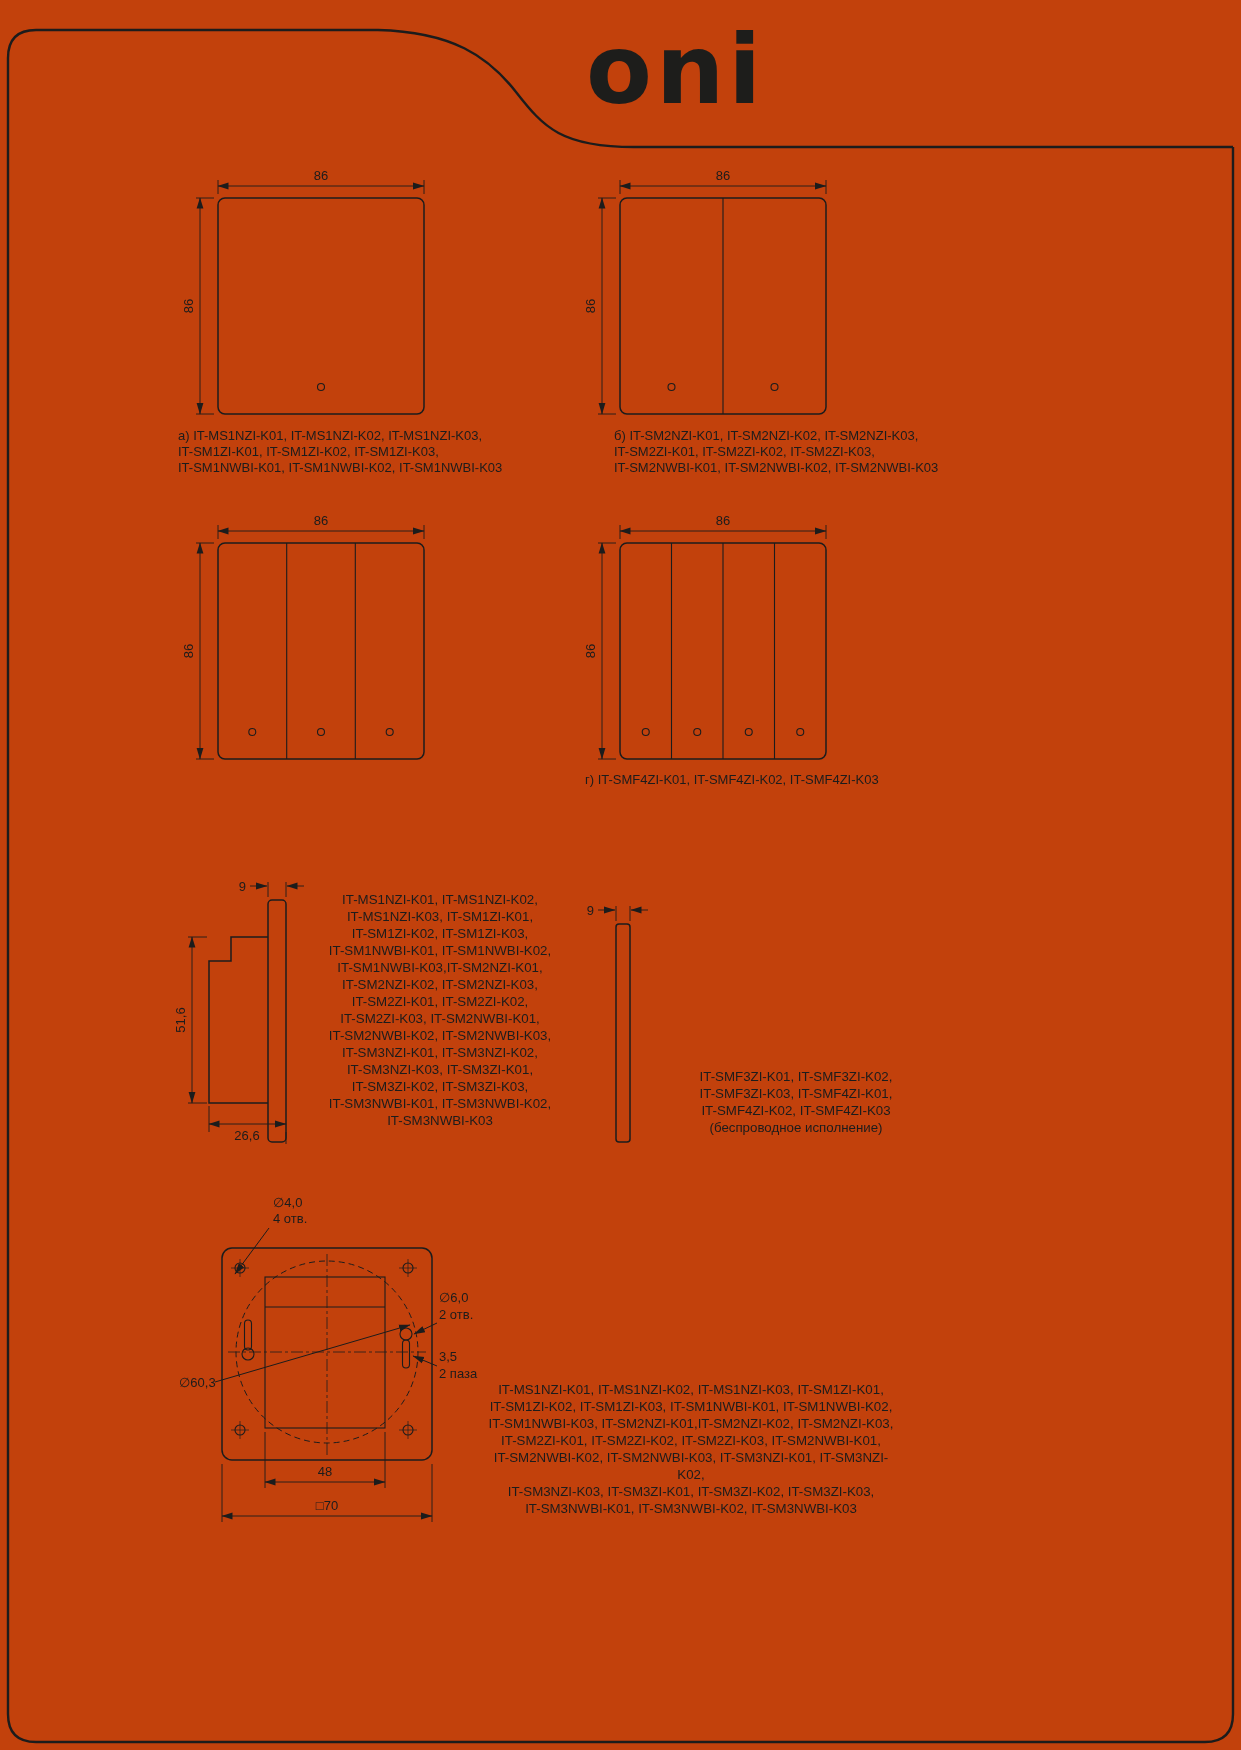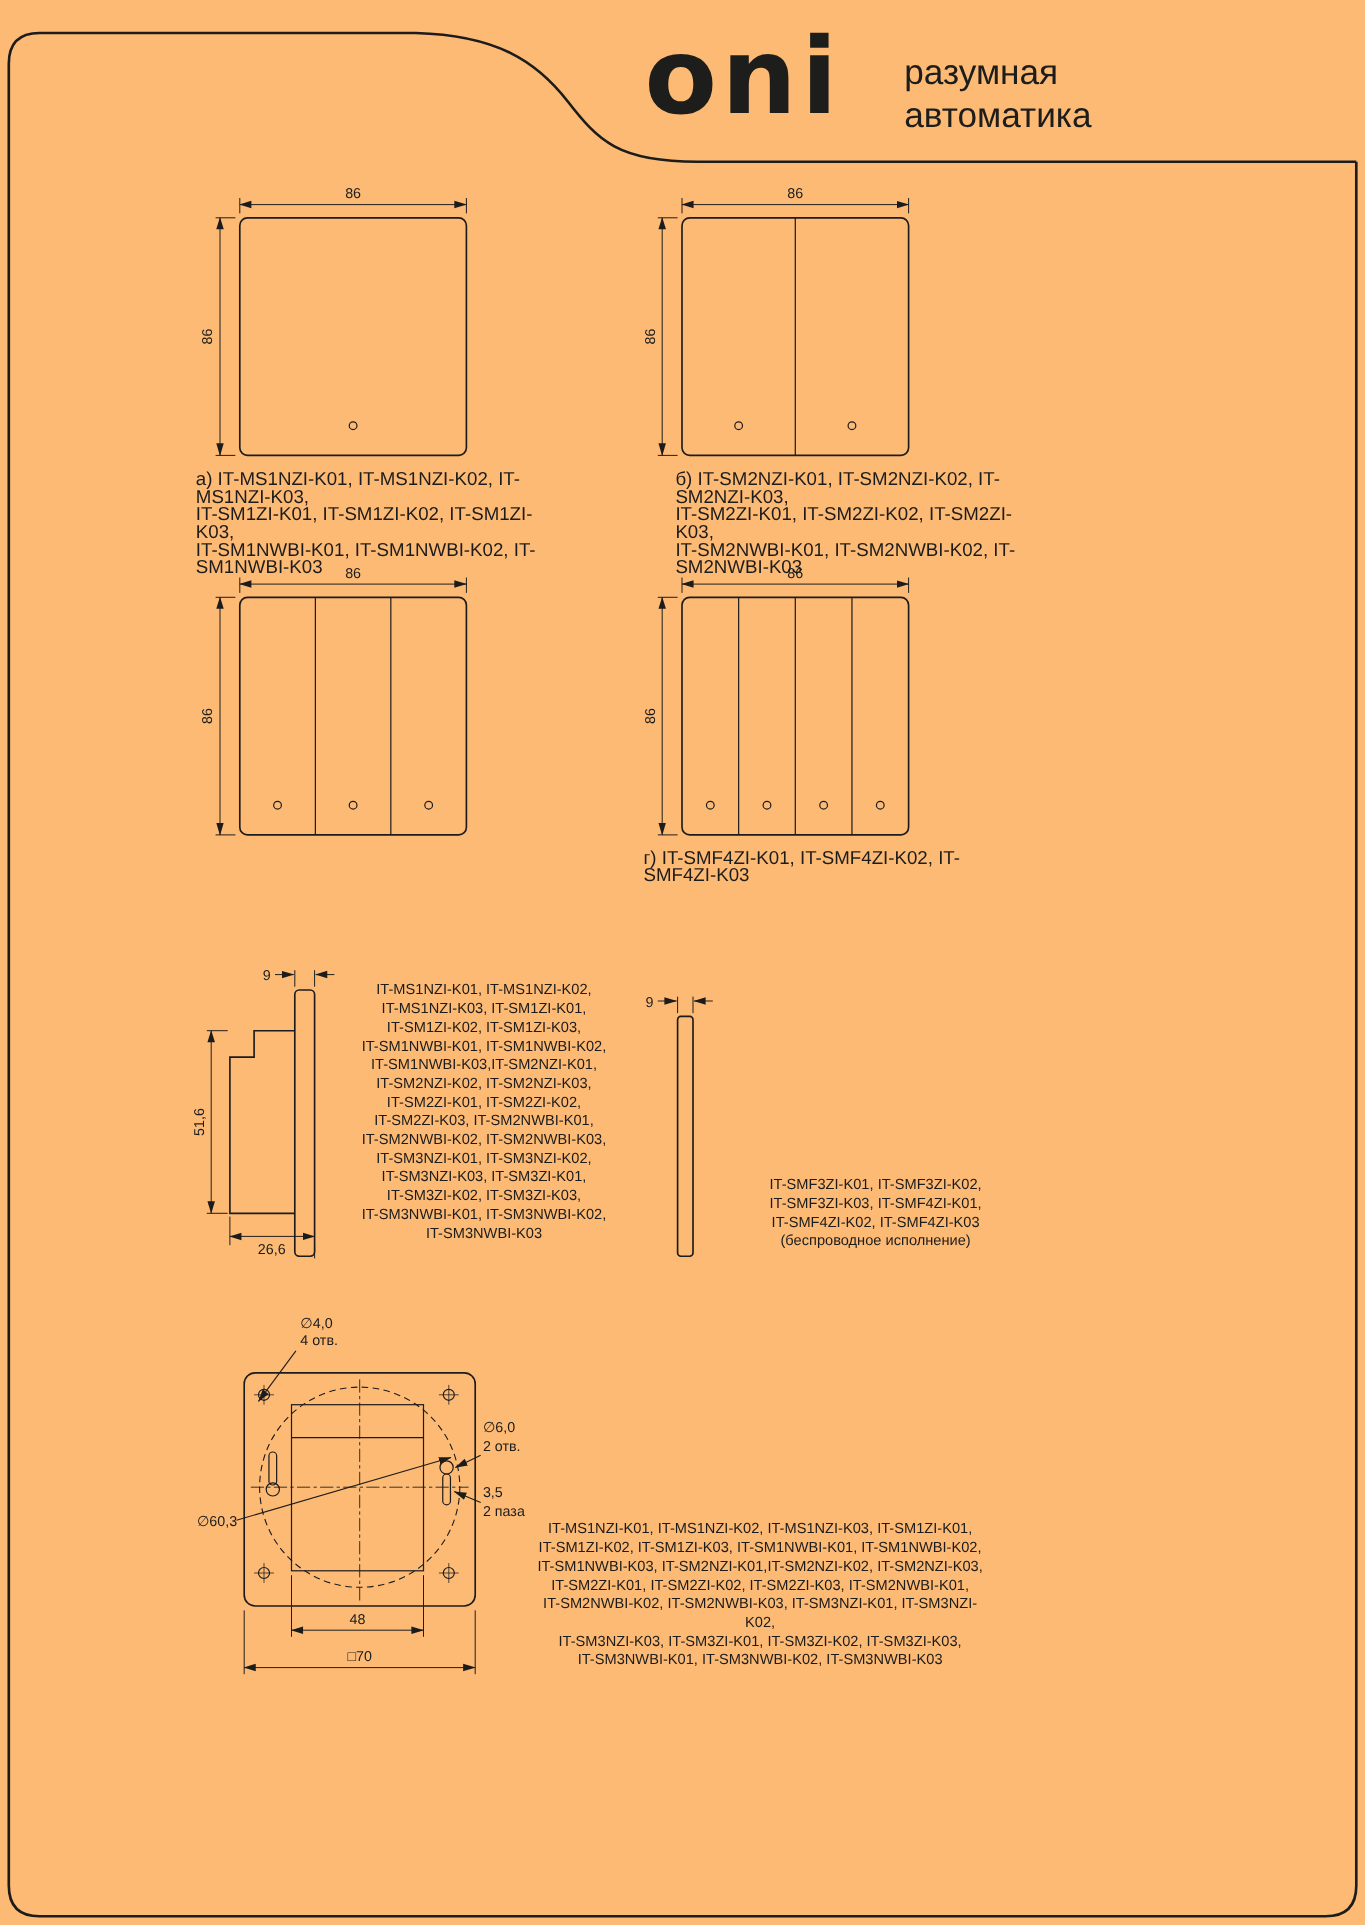--- a/index.html
+++ b/index.html
@@ -1,51 +1,49 @@
 <!DOCTYPE html>
 <html><head>
 <meta charset="utf-8">
 <style>
   html,body{margin:0;padding:0;background:#ffffff;}
   body{width:1241px;height:1750px;position:relative;font-family:"Liberation Sans",sans-serif;color:#1c1c1c;}
-  .page{position:absolute;inset:0;width:1241px;height:1750px;background:#fdba74;overflow:hidden;}
+  .page{position:absolute;inset:0;width:1241px;height:1750px;background:#c2410c;overflow:hidden;}
   svg{position:absolute;overflow:visible;}
   svg text{font-family:"Liberation Sans",sans-serif;font-size:13px;fill:#1c1c1c;}
   svg .outline{fill:none;stroke:#1c1c1c;stroke-width:1.5;}
   svg .thin{stroke-width:1.1;}
   svg .dim line{stroke:#1c1c1c;stroke-width:0.9;fill:none;}
   svg .lead{stroke:#1c1c1c;stroke-width:1;fill:none;}
   svg .dash{fill:none;stroke:#1c1c1c;stroke-width:1;stroke-dasharray:6 4;}
   svg .cline{stroke:#1c1c1c;stroke-width:0.8;stroke-dasharray:12 3 3 3;}
   svg .cross{stroke:#1c1c1c;stroke-width:0.7;}
   .logo{position:absolute;left:586px;top:22px;font-family:"DejaVu Sans",sans-serif;font-weight:700;font-size:96px;letter-spacing:4px;color:#1d1d1b;line-height:1;}
   .tagline{position:absolute;left:822px;top:46px;font-size:32px;line-height:1.22;color:#1d1d1b;white-space:pre-line;}
-  .caption{position:absolute;font-size:17px;line-height:16px;white-space:pre-line;}
+  .caption{position:absolute;font-size:13px;line-height:16px;white-space:pre-line;}
   .models{position:absolute;font-size:13.3px;line-height:17px;white-space:pre-line;text-align:center;}
 </style>
 </head>
 <body>
 
 <div class="page">
 
   <svg style="left:0;top:0" width="1241" height="1750" viewBox="0 0 1241 1750">
     <defs>
       <marker id="arrE" orient="auto" markerWidth="13" markerHeight="10" refX="11" refY="5" markerUnits="userSpaceOnUse">
         <path d="M0,1.6 L11.5,5 L0,8.4 Z" fill="#1c1c1c"></path>
       </marker>
       <marker id="arrS" orient="auto" markerWidth="13" markerHeight="10" refX="1" refY="5" markerUnits="userSpaceOnUse">
         <path d="M11.5,1.6 L0.5,5 L11.5,8.4 Z" fill="#1c1c1c"></path>
       </marker>
     </defs>
     <path d="M1233,147 L1233,1714 Q1233,1742 1205,1742 L36,1742 Q8,1742 8,1714 L8,58 Q8,30 36,30 L378,30 C452,32 488,56 516,92 C544,128 562,147 634,147 L1233,147" fill="none" stroke="#1c1c1c" stroke-width="2.4"></path>
   </svg>
 
   <div class="logo">oni</div>
-  <div class="tagline">разумная
-автоматика</div>
 
   <svg style="left:168px;top:162px" width="272" height="272" viewBox="0 0 272 272">
     <g class="dim">
       <line x1="50" y1="32" x2="50" y2="18"></line>
         <line x1="256" y1="32" x2="256" y2="18"></line>
       <line x1="50" y1="24" x2="256" y2="24" marker-start="url(#arrS)" marker-end="url(#arrE)"></line>
       <text x="153" y="18" text-anchor="middle">86</text>
     </g>
     <g class="dim">
       <line x1="46" y1="36" x2="28" y2="36"></line>

